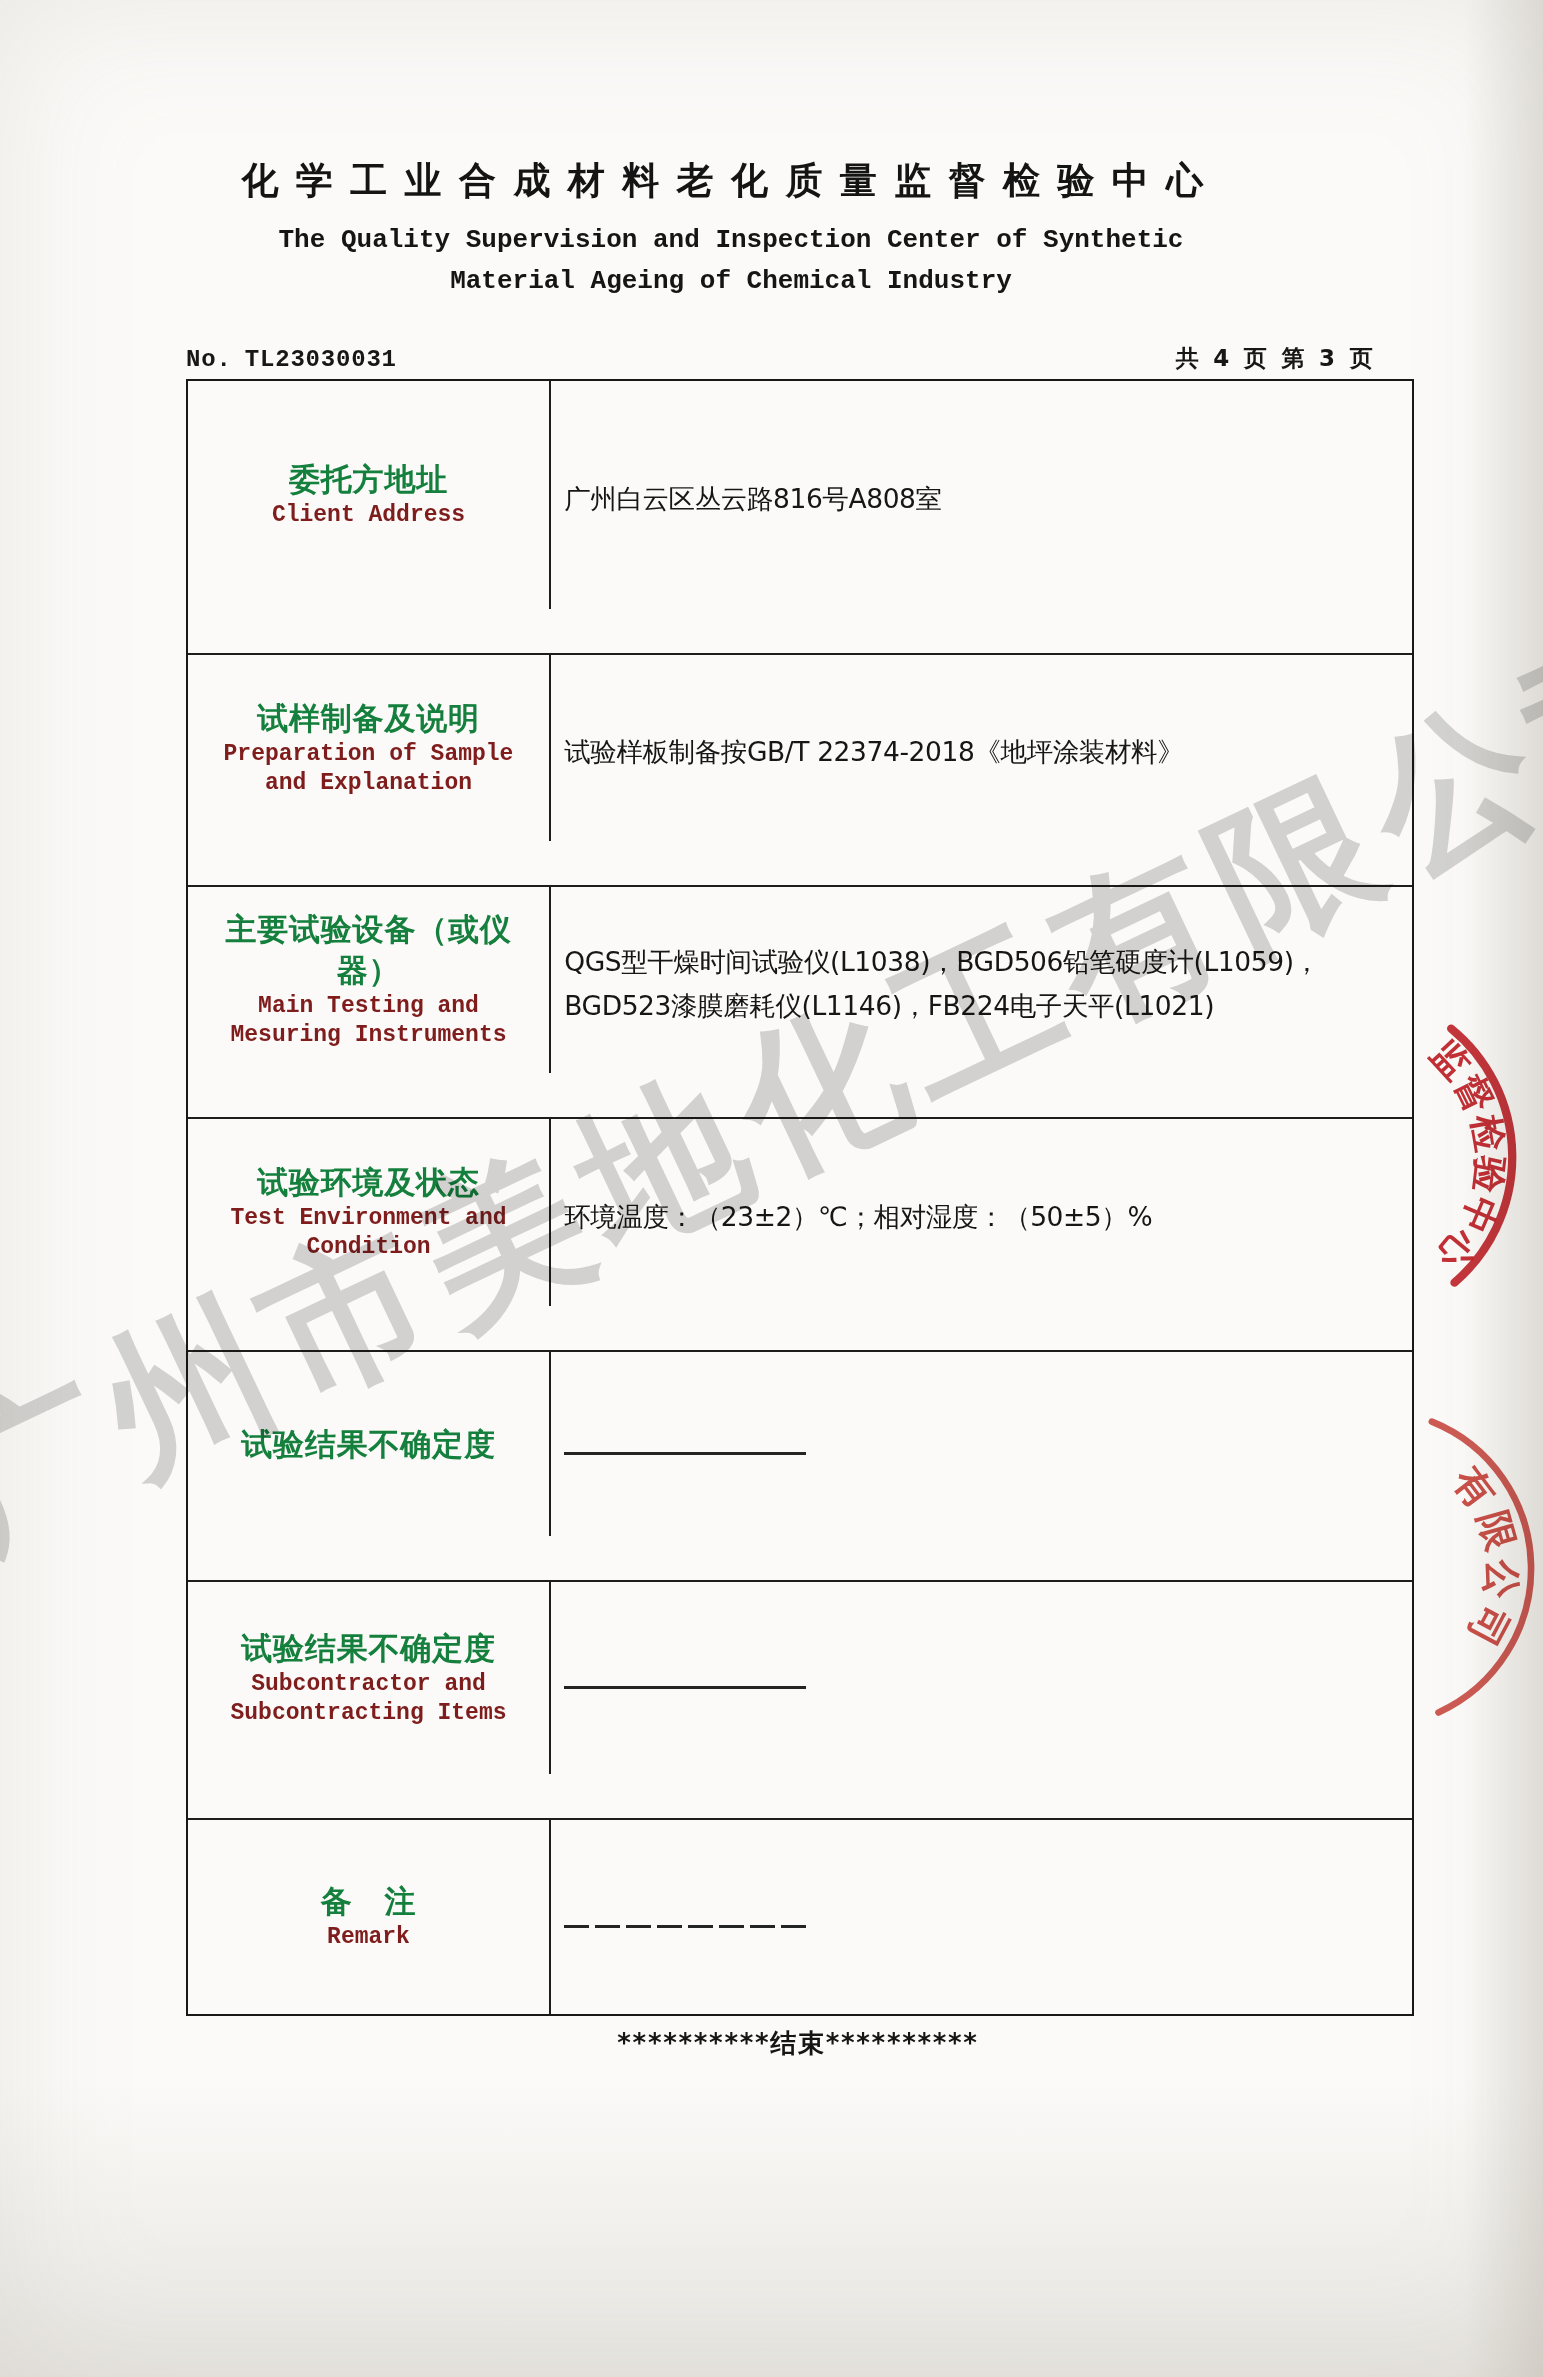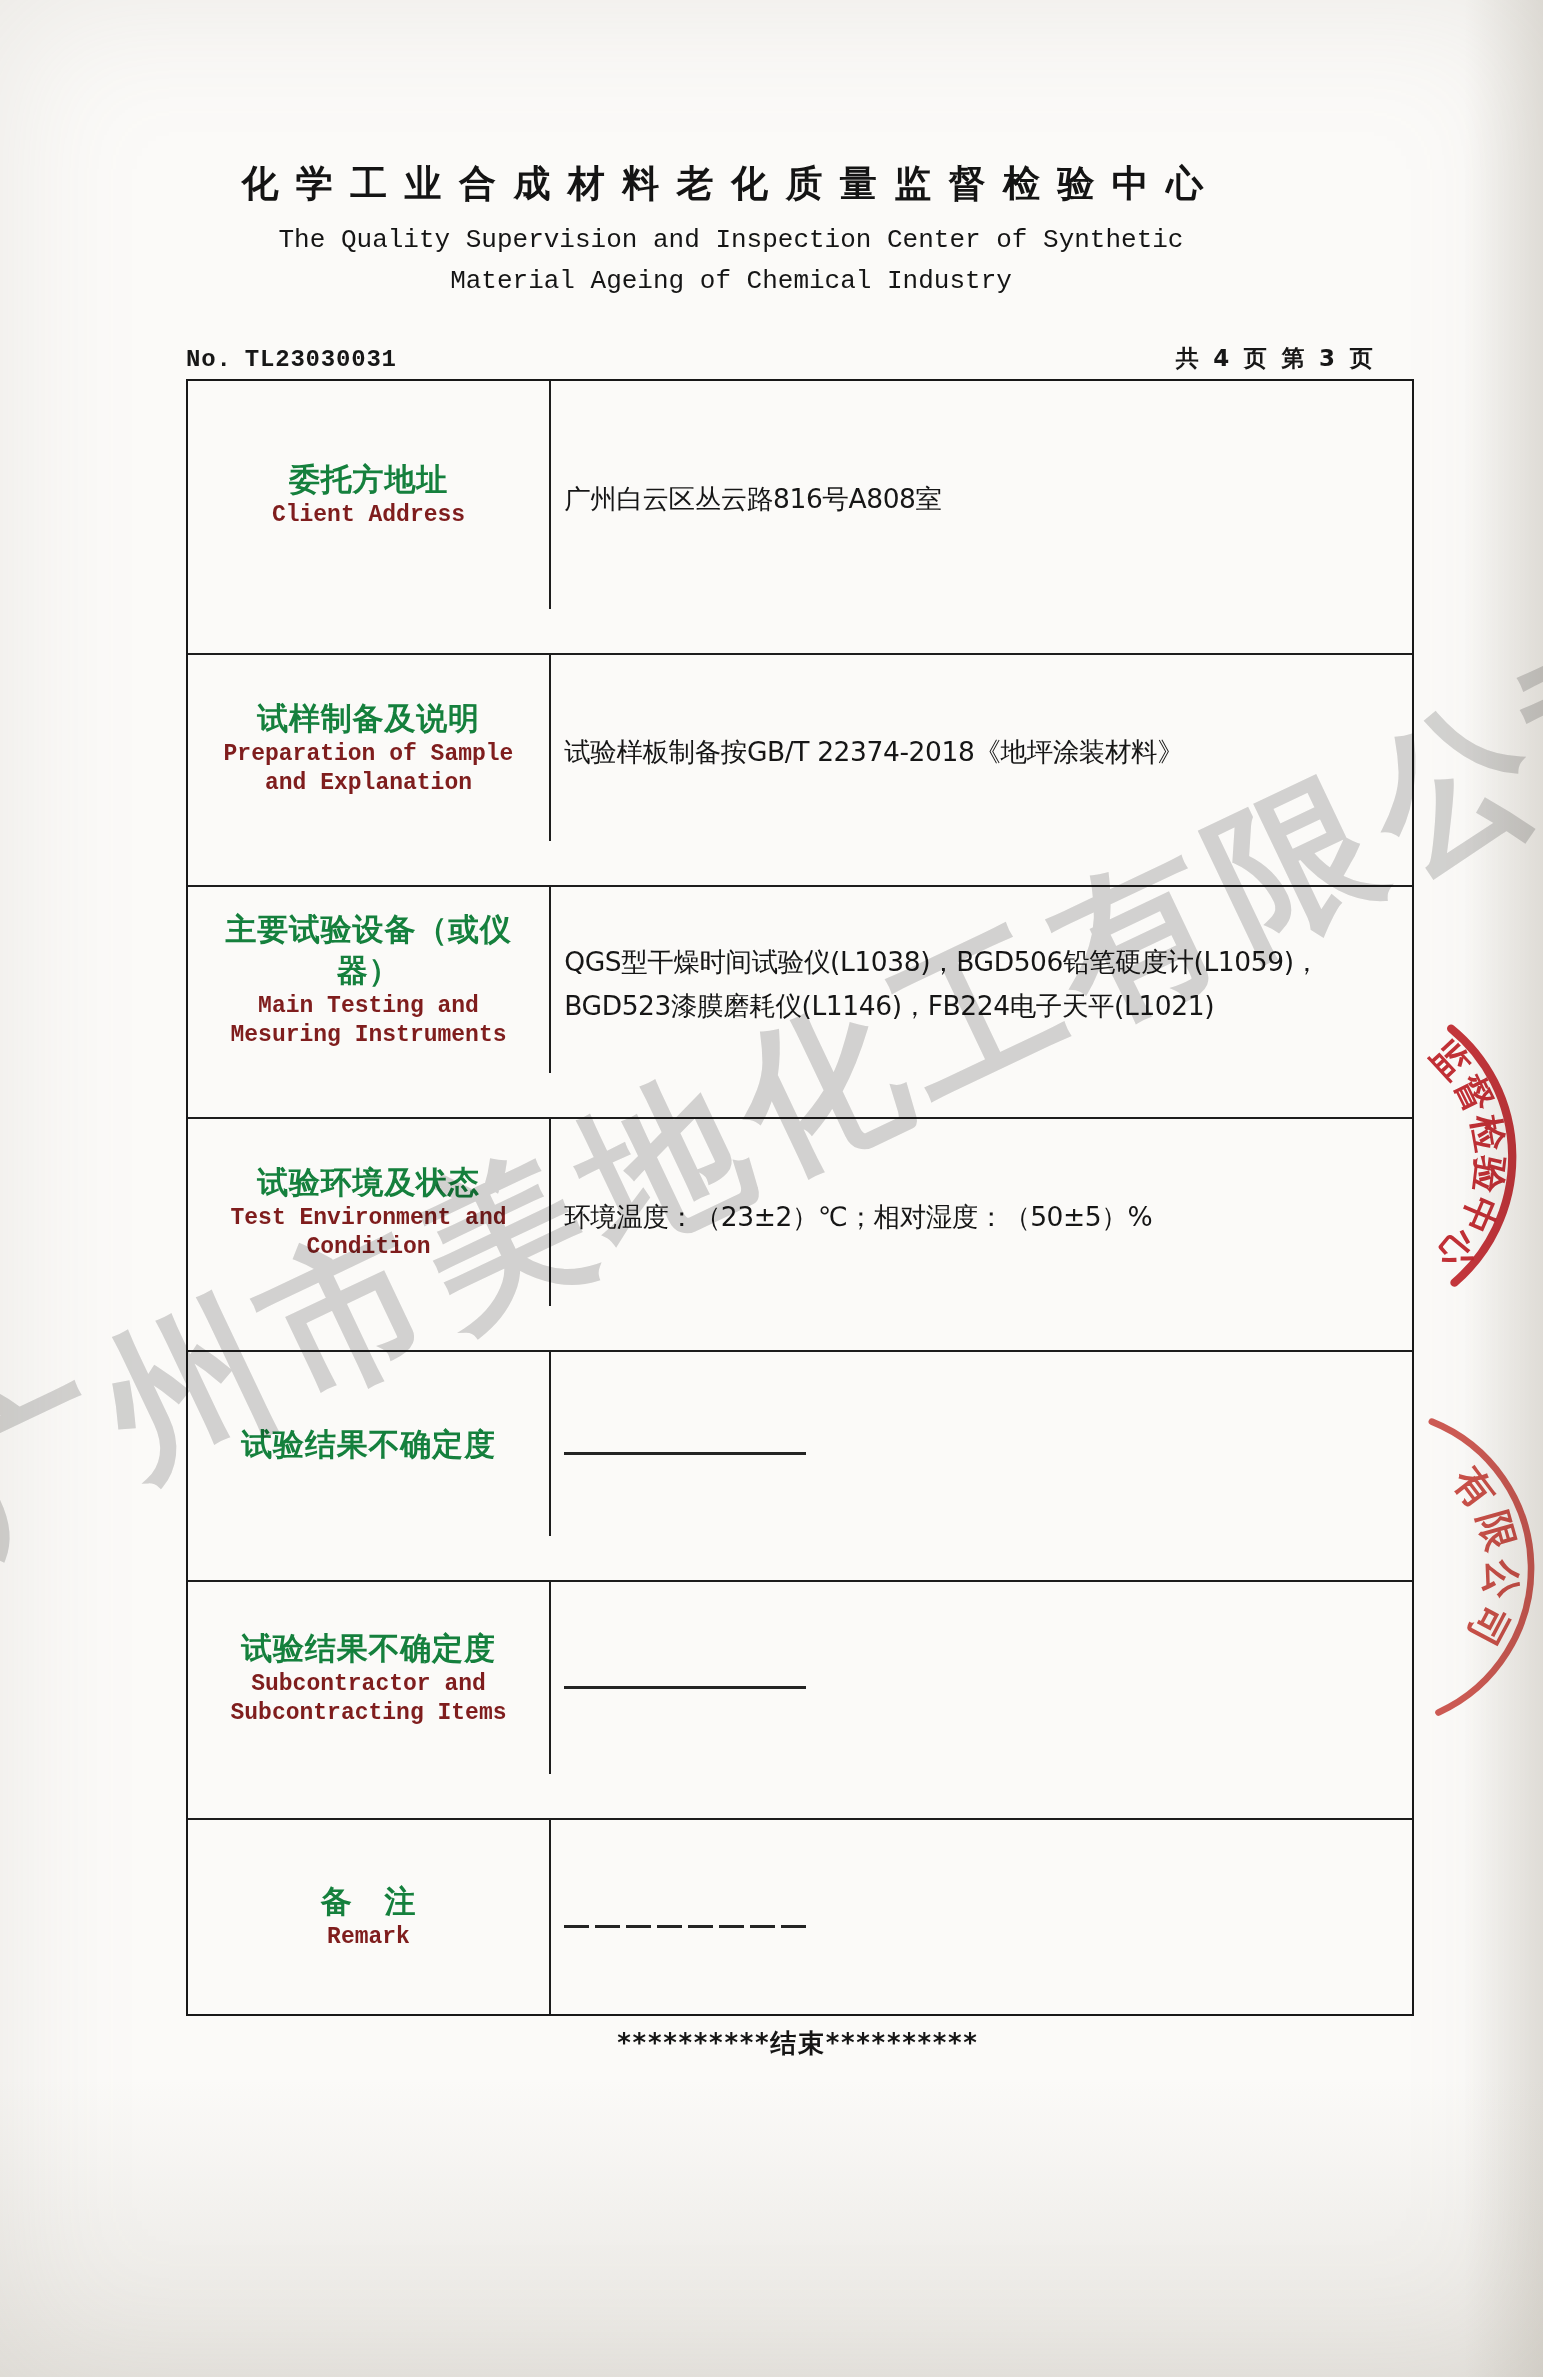--- a/index.html
+++ b/index.html
@@ -16,24 +16,24 @@
   .shade-right{right:0;top:0;width:79px;height:100%;
     background:linear-gradient(to left, rgba(176,170,158,0.30), rgba(176,170,158,0));}
   .shade-bottom{left:0;bottom:0;width:100%;height:298px;
     background:linear-gradient(to top, rgba(178,172,160,0.26), rgba(178,172,160,0));}
 
   
   .header{position:absolute;left:0;top:162px;width:1462px;text-align:center;z-index:2;}
   .title-cn{
     margin:0;font-size:37px;font-weight:700;letter-spacing:17.4px;
     line-height:43px;color:#141414;
-    font-family:Liberation Sans, sans-serif;
+    font-family:Liberation Mono, monospace;
   }
   .title-en{
-    font-size:26px;font-weight:400;line-height:41px;color:#151515;
+    font-size:26px;font-weight:700;line-height:41px;color:#151515;
     font-family:"Liberation Mono","DejaVu Sans Mono",monospace;
   }
   .title-en.first{margin-top:15px;}
 
   
   .meta{
     position:absolute;left:186px;top:343px;width:1190px;z-index:2;
     display:flex;justify-content:space-between;align-items:baseline;
   }
   .report-no{

